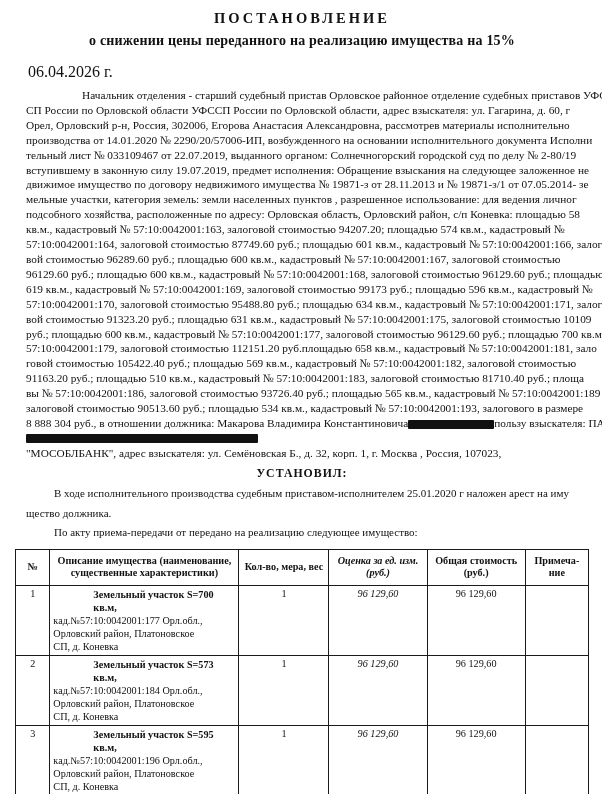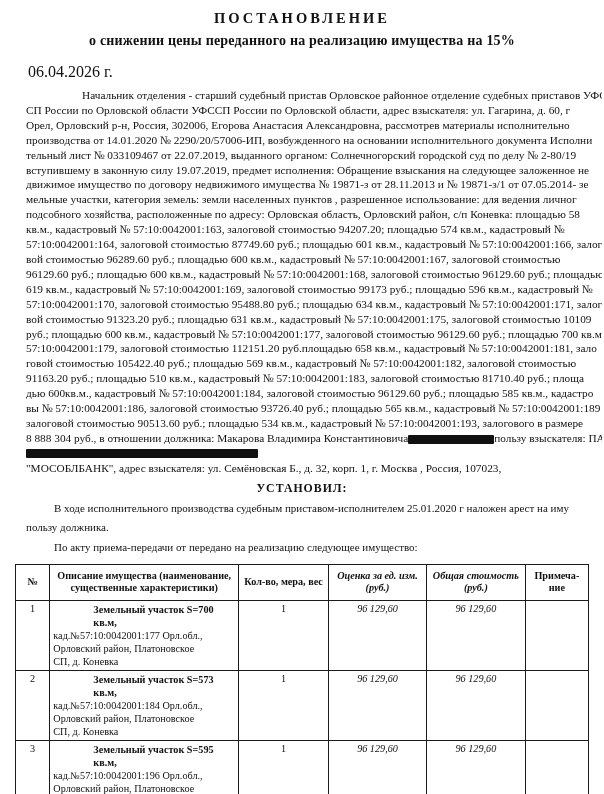--- a/index.html
+++ b/index.html
@@ -99,21 +99,21 @@
     text-align: center;
     font-weight: bold;
     vertical-align: middle;
     line-height: 1.2;
     padding: 5px 3px;
   }
   .c-num { width: 30px; text-align: center; }
   .c-desc { width: 196px; }
   .c-qty { width: 92px; text-align: center; }
   .c-price { width: 100px; text-align: center; font-style: italic; }
-  .c-total { width: 98px; text-align: center; font-style: italic; }
+  .c-total { width: 98px; text-align: center; }
   .c-note { width: 58px; margin-top: 28px; }
   td.c-num { vertical-align: middle; }
   td.c-qty { vertical-align: middle; }
   td.c-price, td.c-total { vertical-align: middle; }
   .desc-line { display: block; line-height: 1.28; }
   .desc-line.bold { font-weight: bold; margin-left: 40px; }
 </style>
 </head>
 <body>
 
@@ -138,32 +138,31 @@
     <p>57:10:0042001:164, залоговой стоимостью 87749.60 руб.; площадью 601 кв.м., кадастровый № 57:10:0042001:166, залого</p>
     <p>вой стоимостью 96289.60 руб.; площадью 600 кв.м., кадастровый № 57:10:0042001:167, залоговой стоимостью</p>
     <p>96129.60 руб.; площадью 600 кв.м., кадастровый № 57:10:0042001:168, залоговой стоимостью 96129.60 руб.; площадью</p>
     <p>619 кв.м., кадастровый № 57:10:0042001:169, залоговой стоимостью 99173 руб.; площадью 596 кв.м., кадастровый №</p>
     <p>57:10:0042001:170, залоговой стоимостью 95488.80 руб.; площадью 634 кв.м., кадастровый № 57:10:0042001:171, залого</p>
     <p>вой стоимостью 91323.20 руб.; площадью 631 кв.м., кадастровый № 57:10:0042001:175, залоговой стоимостью 10109</p>
     <p>руб.; площадью 600 кв.м., кадастровый № 57:10:0042001:177, залоговой стоимостью 96129.60 руб.; площадью 700 кв.м</p>
     <p>57:10:0042001:179, залоговой стоимостью 112151.20 руб.площадью 658 кв.м., кадастровый № 57:10:0042001:181, зало</p>
     <p>говой стоимостью 105422.40 руб.; площадью 569 кв.м., кадастровый № 57:10:0042001:182, залоговой стоимостью</p>
     <p>91163.20 руб.; площадью 510 кв.м., кадастровый № 57:10:0042001:183, залоговой стоимостью 81710.40 руб.; площа</p>
-    <p>дью 600кв.м., кадастровый № 57:10:0042001:184, залоговой стоимостью 96129.60 руб.; площадью 585 кв.м., кадастро</p>
     <p>вы № 57:10:0042001:186, залоговой стоимостью 93726.40 руб.; площадью 565 кв.м., кадастровый № 57:10:0042001:189</p>
     <p>залоговой стоимостью 90513.60 руб.; площадью 534 кв.м., кадастровый № 57:10:0042001:193, залогового в размере</p>
     <p><span>8 888 304 руб., в отношении должника: Макарова Владимира Константиновича</span><span class="redaction r1"></span><span>пользу взыскателя: ПАО</span></p>
     <p><span class="redaction r2"></span></p>
     <p>"МОСОБЛБАНК", адрес взыскателя: ул. Семёновская Б., д. 32, корп. 1, г. Москва , Россия, 107023,</p>
   </div>
 
   <div class="ustanovil">УСТАНОВИЛ:</div>
 
   <div class="para">В ходе исполнительного производства судебным приставом-исполнителем 25.01.2020 г наложен арест на иму</div>
-  <div class="para" style="text-indent:0">пользу должника.</div>
+  <div class="para" style="text-indent:0">щество должника.</div>
   <div class="para">По акту приема-передачи от  передано на реализацию следующее имущество:</div>
 
   <table class="goods">
     <thead>
       <tr>
         <th class="c-num">№</th>
         <th class="c-desc">Описание имущества (наименование, существенные характеристики)</th>
         <th class="c-qty">Кол-во, мера, вес</th>
         <th class="c-price">Оценка за ед. изм. (руб.)</th>
         <th class="c-total">Общая стоимость (руб.)</th>

